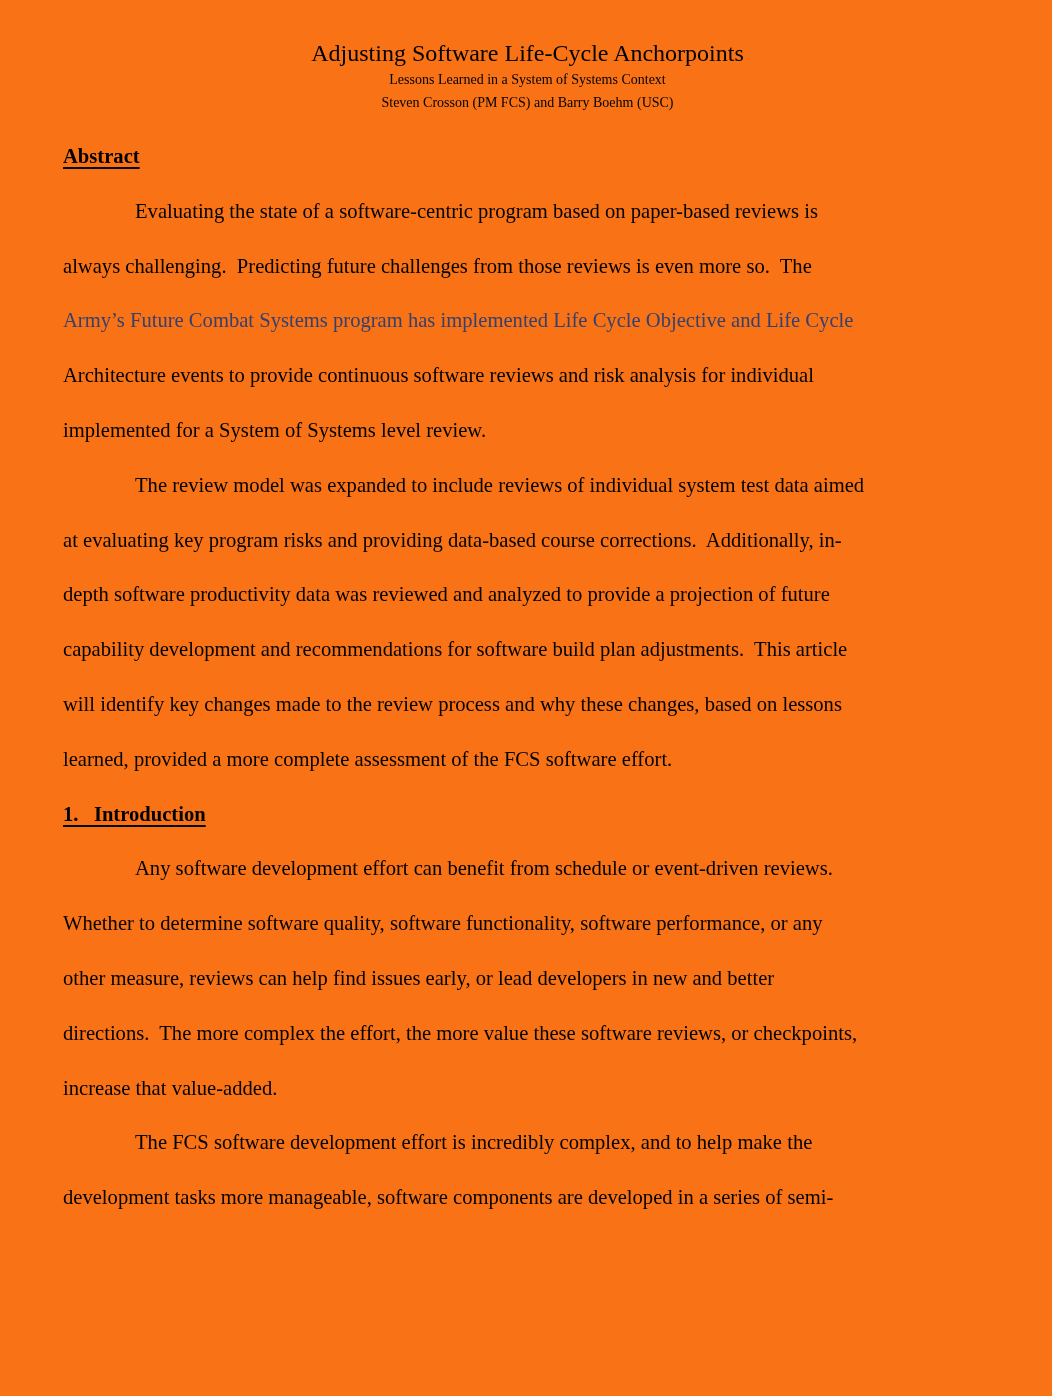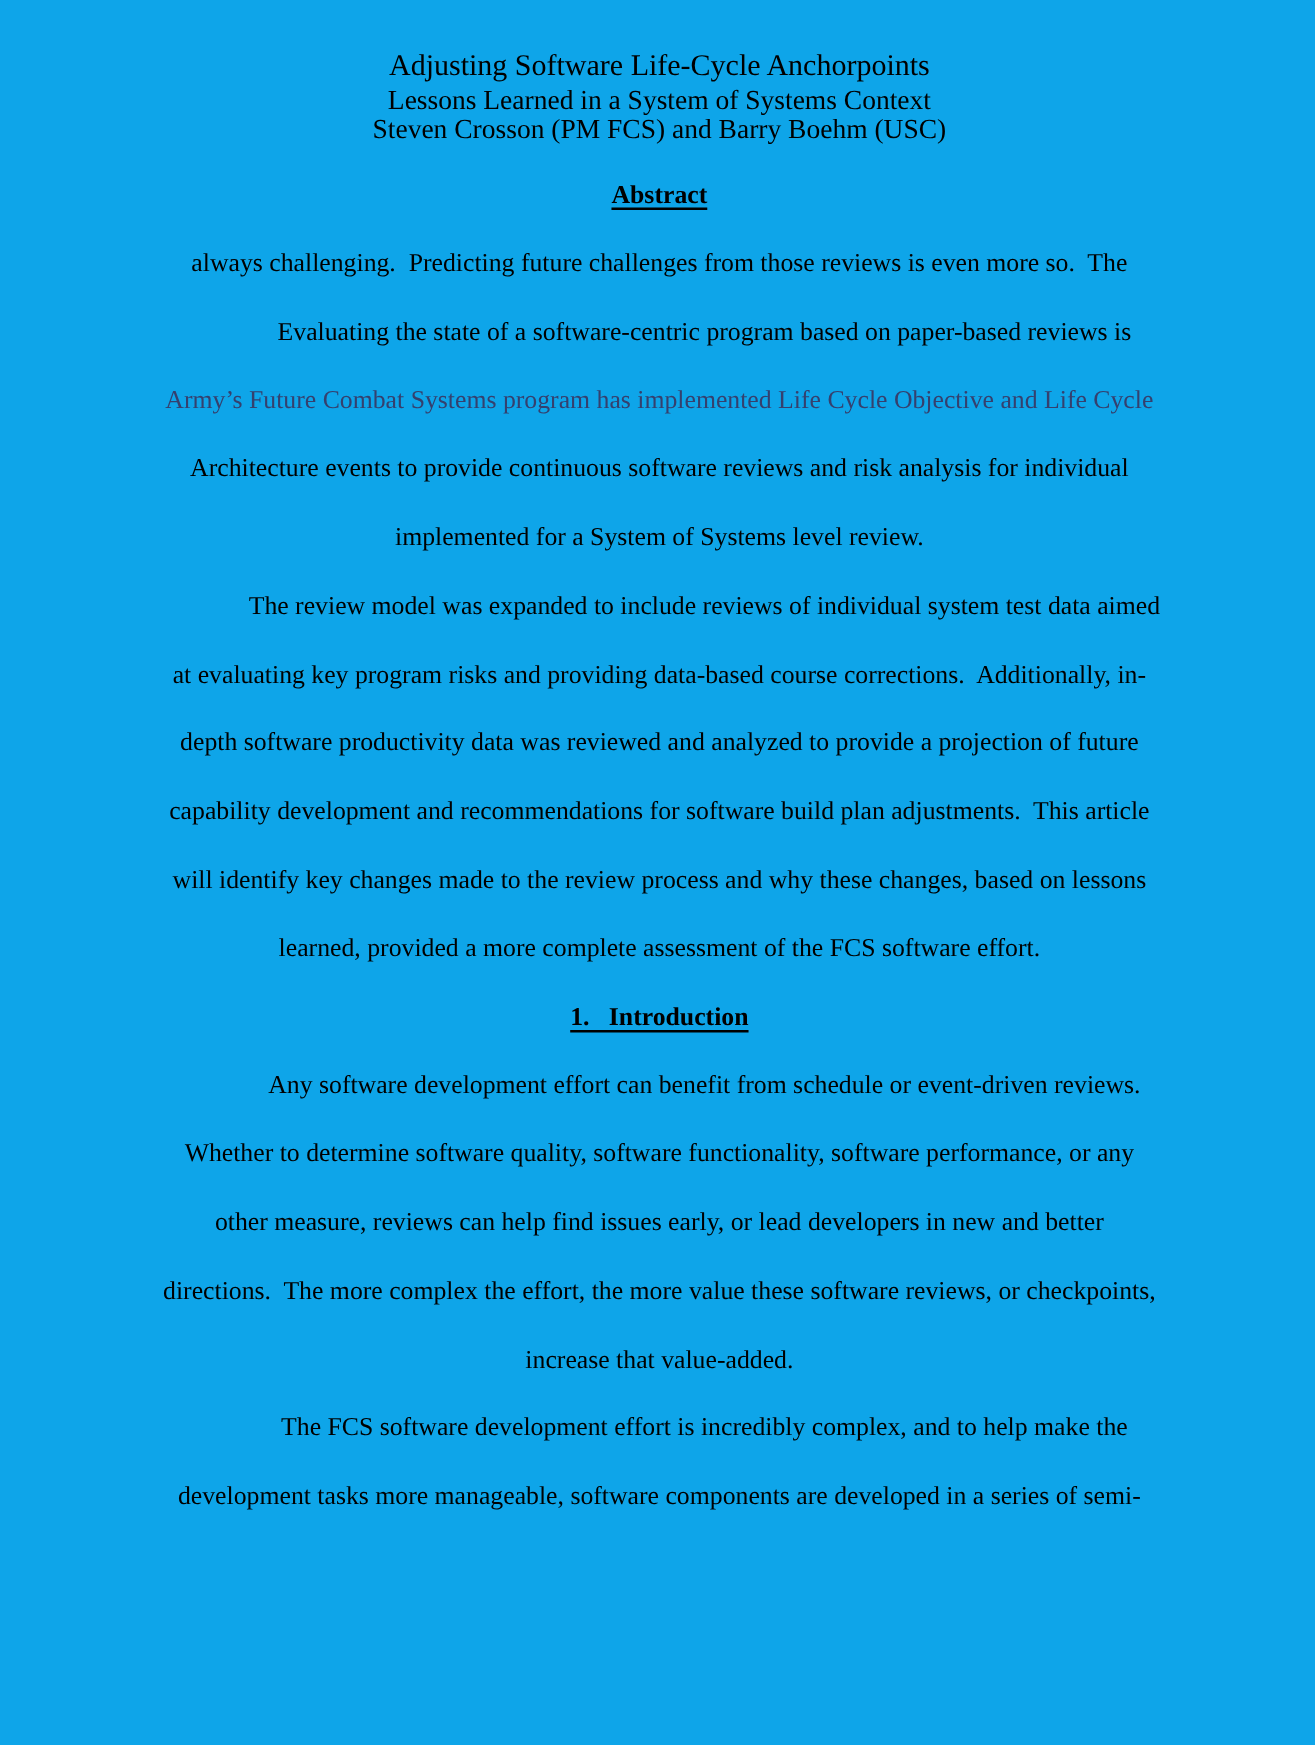--- a/index.html
+++ b/index.html
@@ -4,48 +4,47 @@
 <style>
   html, body {
     margin: 0;
     padding: 0;
     background: #ffffff;
   }
   .page {
     position: relative;
     width: 1052px;
     height: 1396px;
-    background: #0ea5e9;
+    background: #f97316;
     box-sizing: border-box;
     padding: 38px 60px 0 63px;
     font-family: "Liberation Serif", "DejaVu Serif", serif;
     color: #000000;
     overflow: hidden;
   }
   .title-block {
     text-align: center;
   }
   .title-main {
     font-size: 24px;
     line-height: 30px;
     white-space: pre-wrap;
   }
   .title-sub {
-    font-size: 22px;
+    font-size: 14px;
     line-height: 23px;
     white-space: pre-wrap;
   }
   .body-text {
     margin-top: 15px;
     font-size: 20.6px;
     line-height: 54.8px;
   }
   .line {
     white-space: pre-wrap;
-    text-align: center;
   }
   .ind {
     padding-left: 72px;
   }
   .heading {
     font-weight: bold;
     text-decoration: underline;
     text-decoration-thickness: 2px;
     text-underline-offset: 4px;
   }
@@ -58,22 +57,22 @@
   <div class="title-block">
     <div class="title-main">Adjusting Software Life-Cycle Anchorpoints</div>
     <div class="title-sub">Lessons Learned in a System of Systems Context</div>
     <div class="title-sub">Steven Crosson (PM FCS) and Barry Boehm (USC)</div>
   </div>
 
   <div class="body-text">
 
     <div class="line heading">Abstract</div>
 
+    <div class="line ind">Evaluating the state of a software-centric program based on paper-based reviews is</div>
     <div class="line">always challenging.  Predicting future challenges from those reviews is even more so.  The</div>
-    <div class="line ind">Evaluating the state of a software-centric program based on paper-based reviews is</div>
     <div class="line" style="color: rgb(53, 64, 110);">Army’s Future Combat Systems program has implemented Life Cycle Objective and Life Cycle</div>
     <div class="line">Architecture events to provide continuous software reviews and risk analysis for individual</div>
     <div class="line">implemented for a System of Systems level review.</div>
 
     <div class="line ind">The review model was expanded to include reviews of individual system test data aimed</div>
     <div class="line">at evaluating key program risks and providing data-based course corrections.  Additionally, in-</div>
     <div class="line">depth software productivity data was reviewed and analyzed to provide a projection of future</div>
     <div class="line">capability development and recommendations for software build plan adjustments.  This article</div>
     <div class="line">will identify key changes made to the review process and why these changes, based on lessons</div>
     <div class="line">learned, provided a more complete assessment of the FCS software effort.</div>

